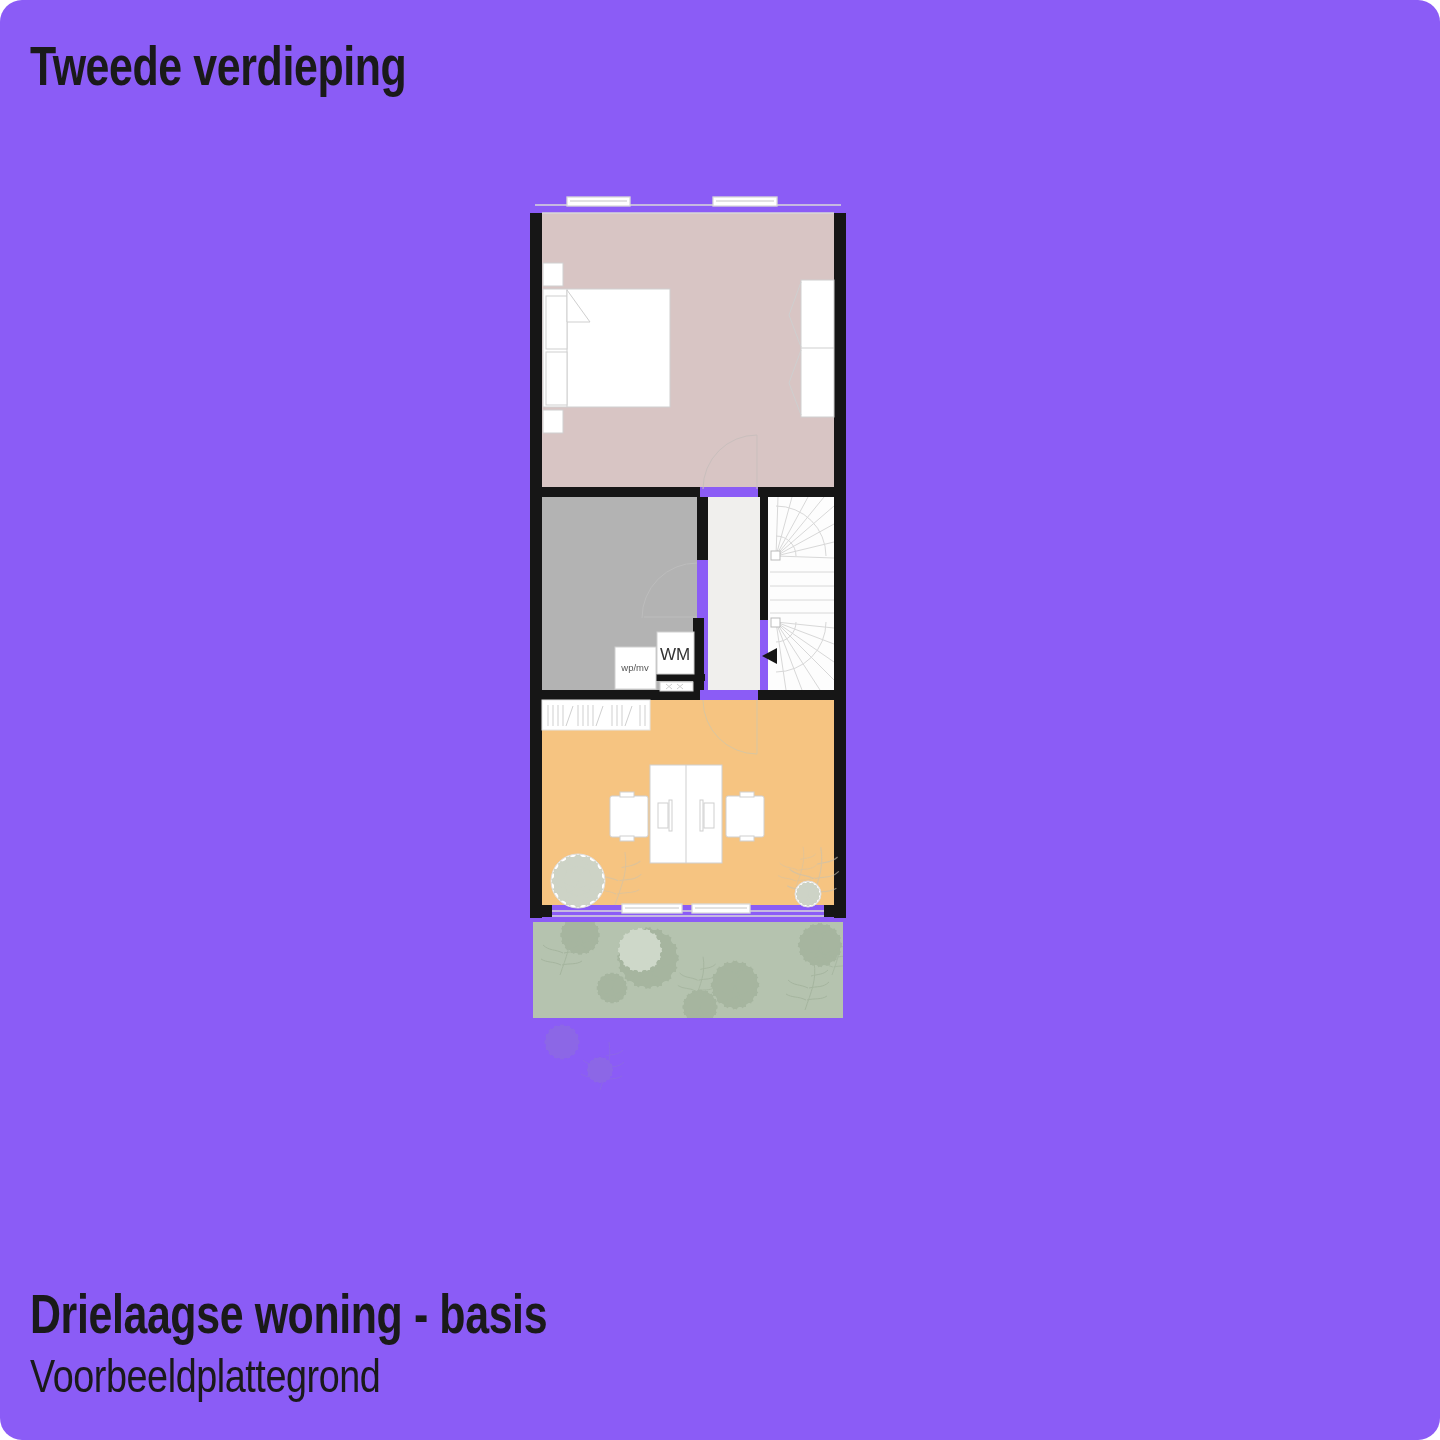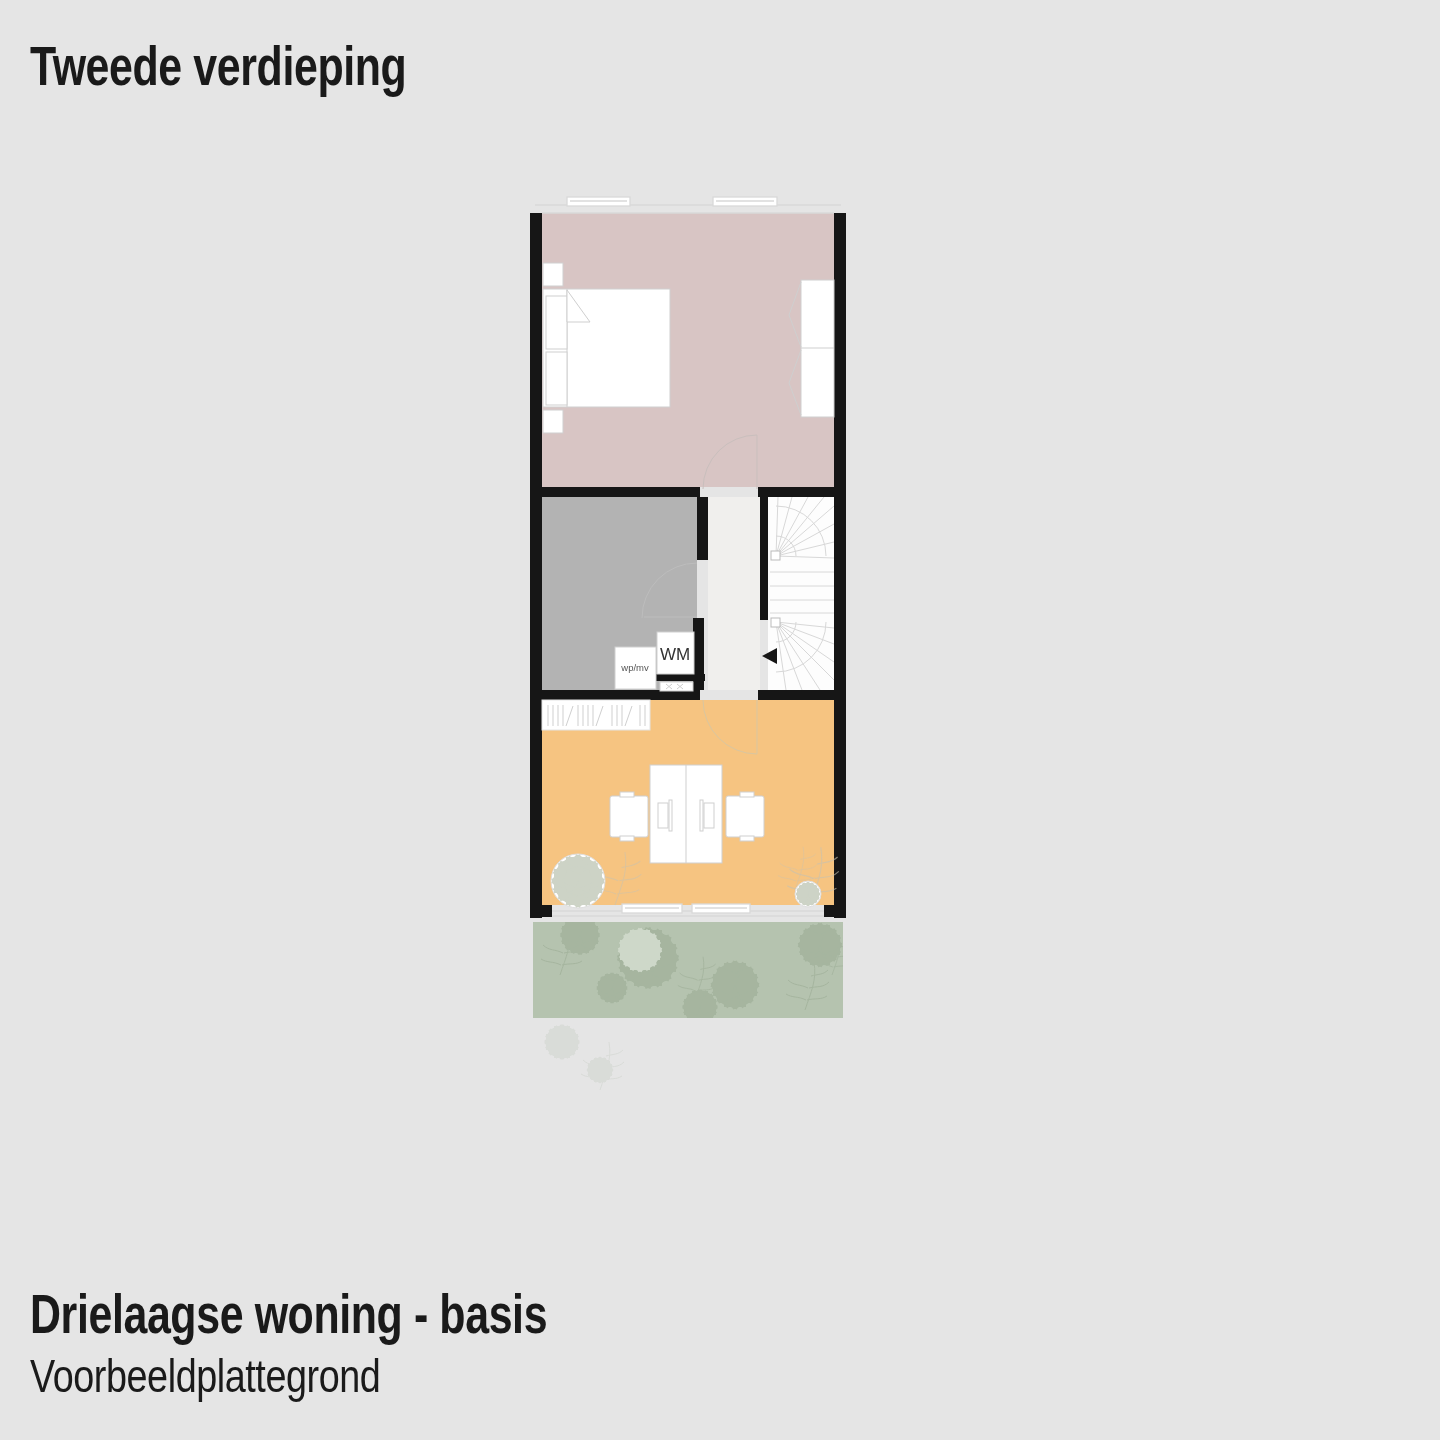--- a/index.html
+++ b/index.html
@@ -1,17 +1,17 @@
 <!DOCTYPE html>
 <html><head>
 <meta charset="utf-8">
 <style>
   html,body{margin:0;padding:0;background:#ffffff;}
-  .page{position:relative;width:1440px;height:1440px;background:#e5e5e5;overflow:hidden;
-        font-family:"Liberation Sans","DejaVu Sans",sans-serif;color:#1a1a1a;}
+  .page{position:relative;width:1440px;height:1440px;background:#8b5cf6;overflow:hidden;
+        font-family:"Liberation Sans","DejaVu Sans",sans-serif;color:#1a1a1a;border-radius:22px;}
   .title-block{position:absolute;left:30px;}
   .t-main{font-weight:700;font-size:55px;line-height:1.05;}
   .t-sub{font-weight:400;font-size:46px;line-height:1.05;}
   .condensed{display:inline-block;transform:scaleX(0.78);transform-origin:left center;letter-spacing:-0.5px;white-space:nowrap;}
   .condensed-sub{display:inline-block;transform:scaleX(0.82);transform-origin:left center;letter-spacing:-0.5px;white-space:nowrap;}
   #hdr{top:38px;}
   #ftr1{top:1286px;}
   #ftr2{top:1352px;}
   svg{position:absolute;left:0;top:0;}
   svg text{font-family:"Liberation Sans","DejaVu Sans",sans-serif;}

